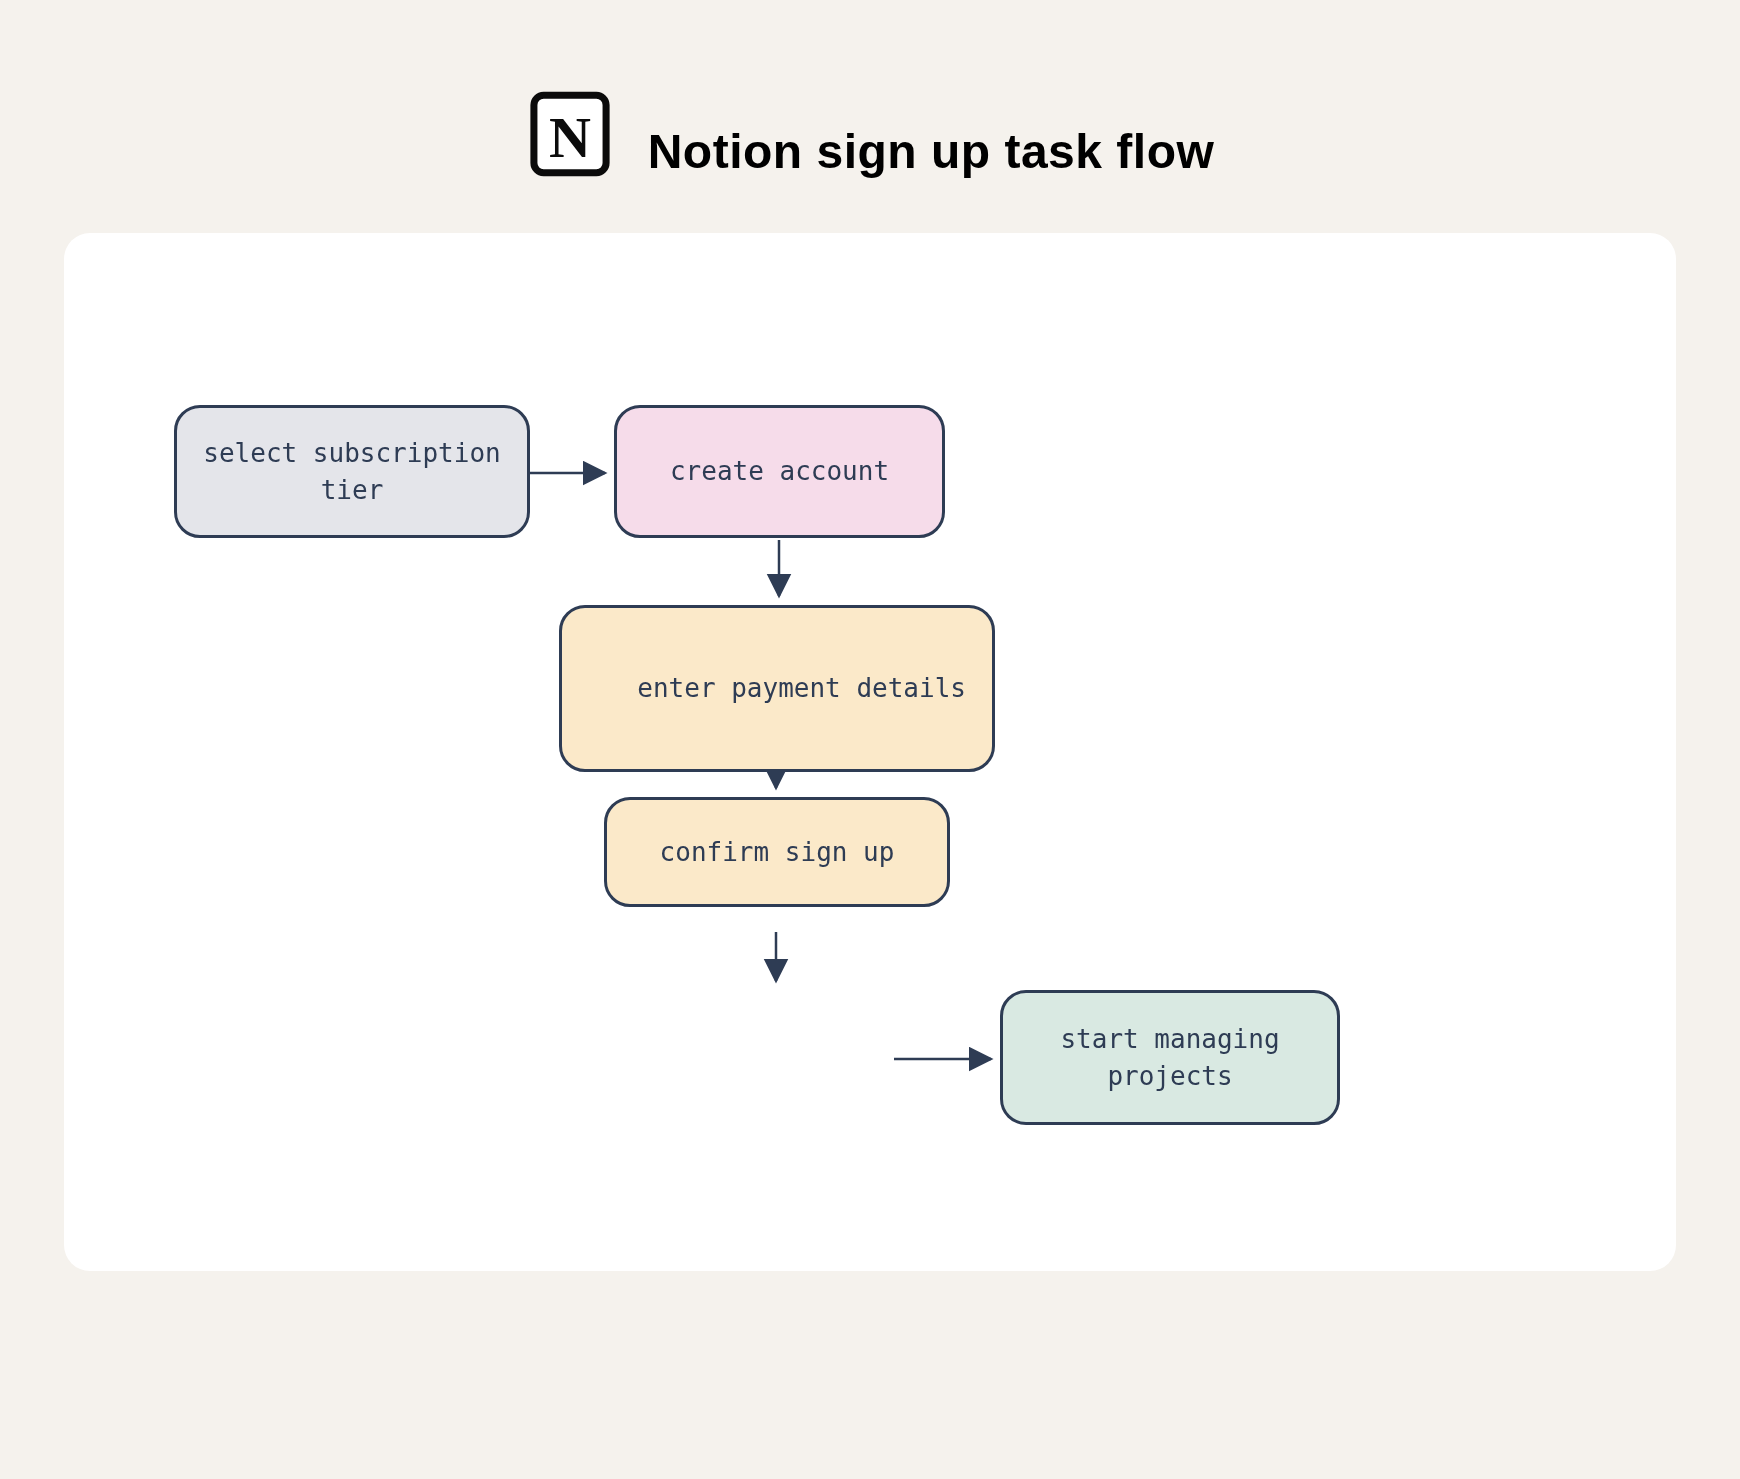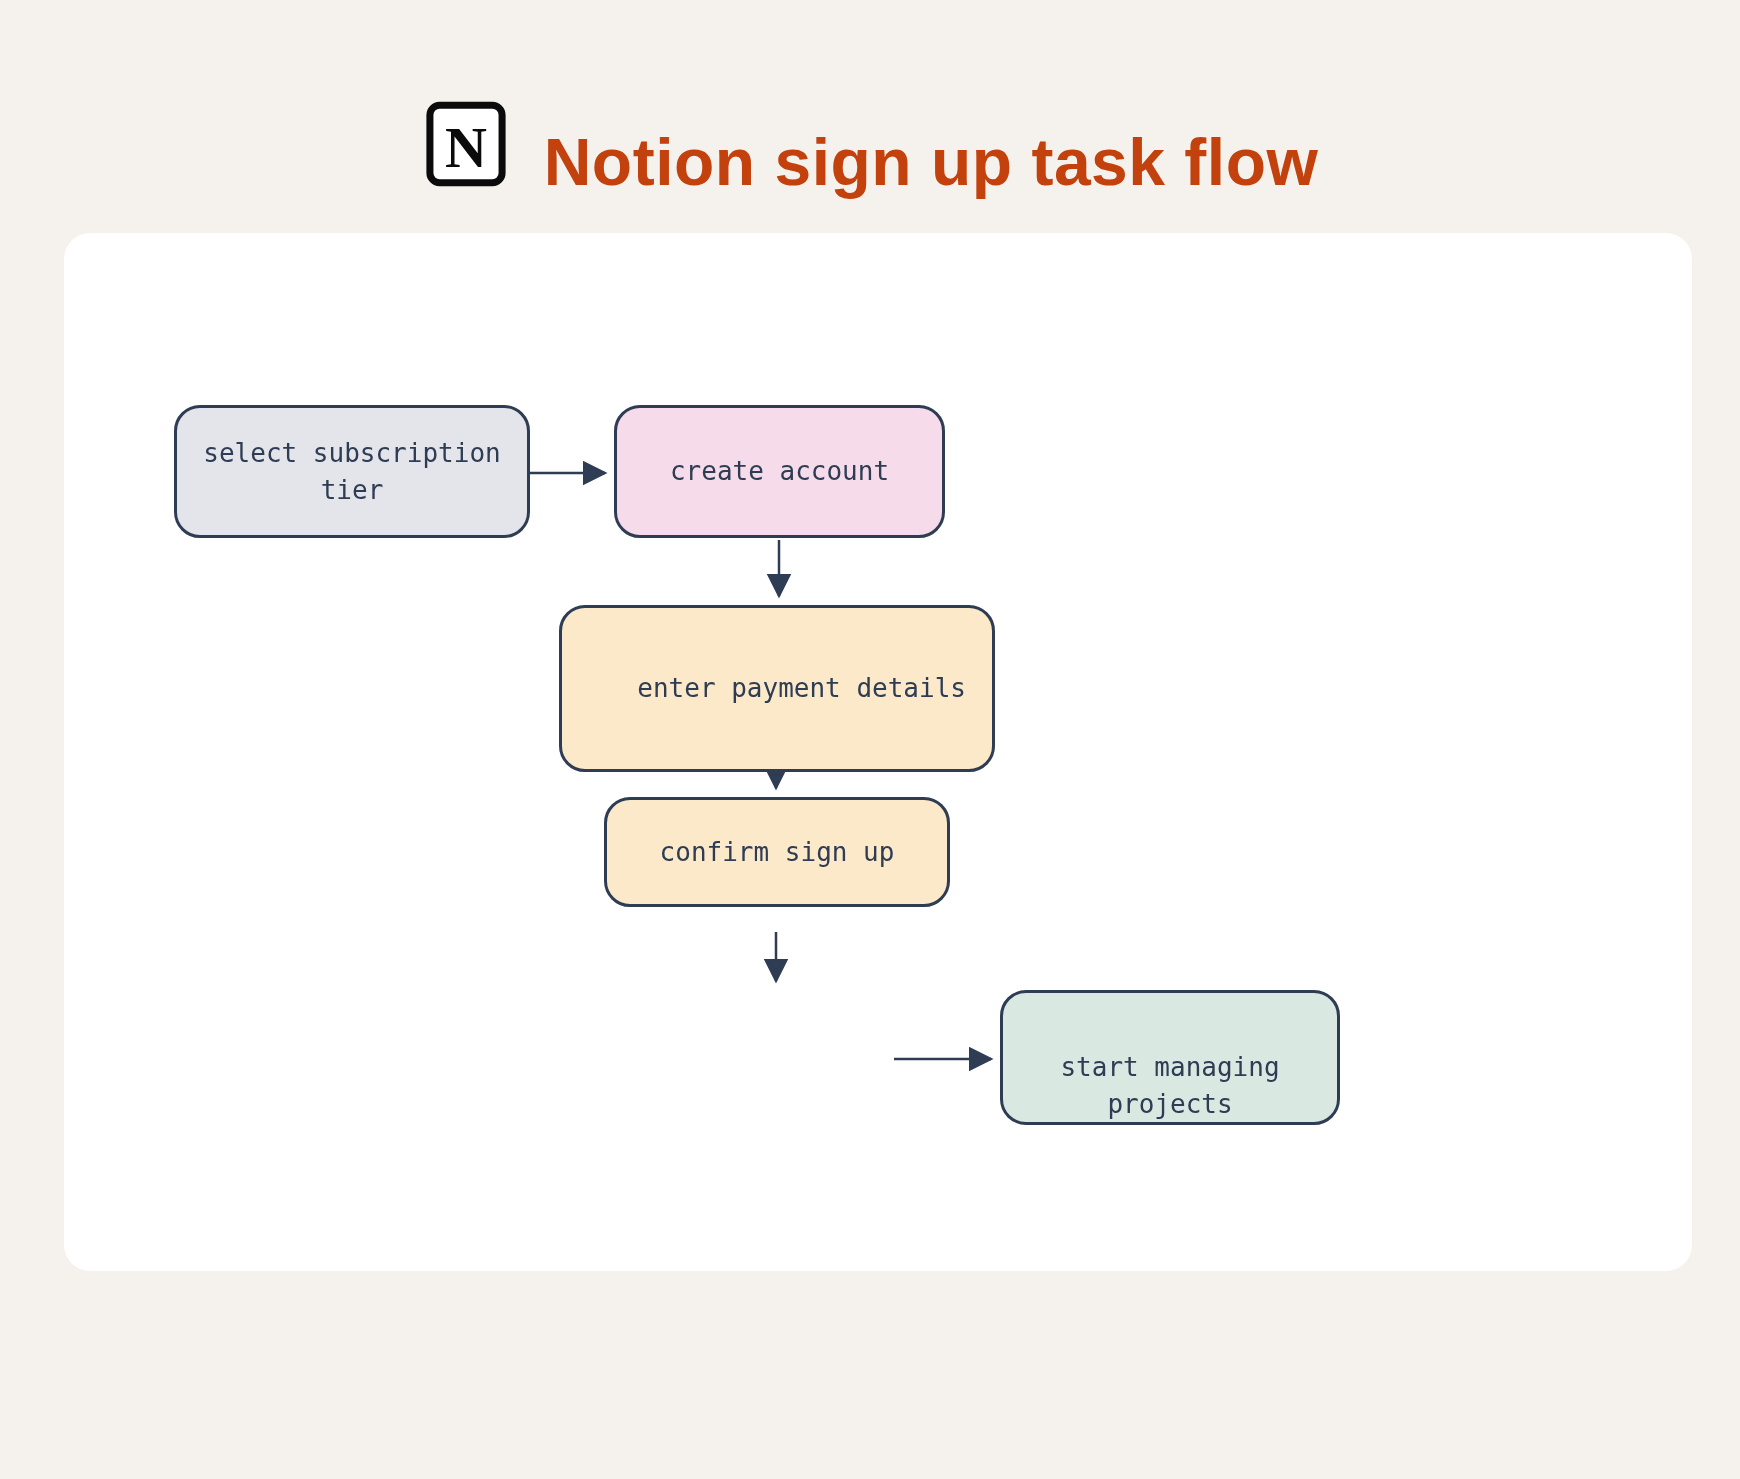--- a/index.html
+++ b/index.html
@@ -27,36 +27,35 @@
     align-items: center;
     justify-content: center;
     gap: 34px;
   }
   .logo {
     width: 88px;
     height: 88px;
     flex: 0 0 auto;
   }
   .title {
-    font-size: 66px;
+    font-size: 48px;
     font-weight: 800;
-    color: #c2410c;
+    color: #000000;
     letter-spacing: 0.5px;
     font-family: "Liberation Sans", sans-serif;
     margin-top: 36px;
   }
   .card {
     position: absolute;
     left: 64px;
     top: 233px;
     width: 1612px;
     height: 1038px;
     background: #ffffff;
     border-radius: 26px;
-    padding-left: 16px;
   }
   .edges-svg {
     position: absolute;
     left: 0;
     top: 0;
     width: 1612px;
     height: 1038px;
     pointer-events: none;
   }
   .node {
@@ -119,19 +118,19 @@
 
     <div class="node node-3" style="background: rgb(251, 233, 201);">
       <span>enter payment details</span>
     </div>
 
     <div class="node node-4" style="background: rgb(251, 233, 201);">
       <span>confirm sign up</span>
     </div>
 
 
-    <div class="node node-6" style="background: rgb(217, 233, 226); align-items: flex-end;">
+    <div class="node node-6" style="background: rgb(217, 233, 226);">
       <span>start managing projects</span>
     </div>
 
   </div>
 
 </div>
 
 </body></html>

